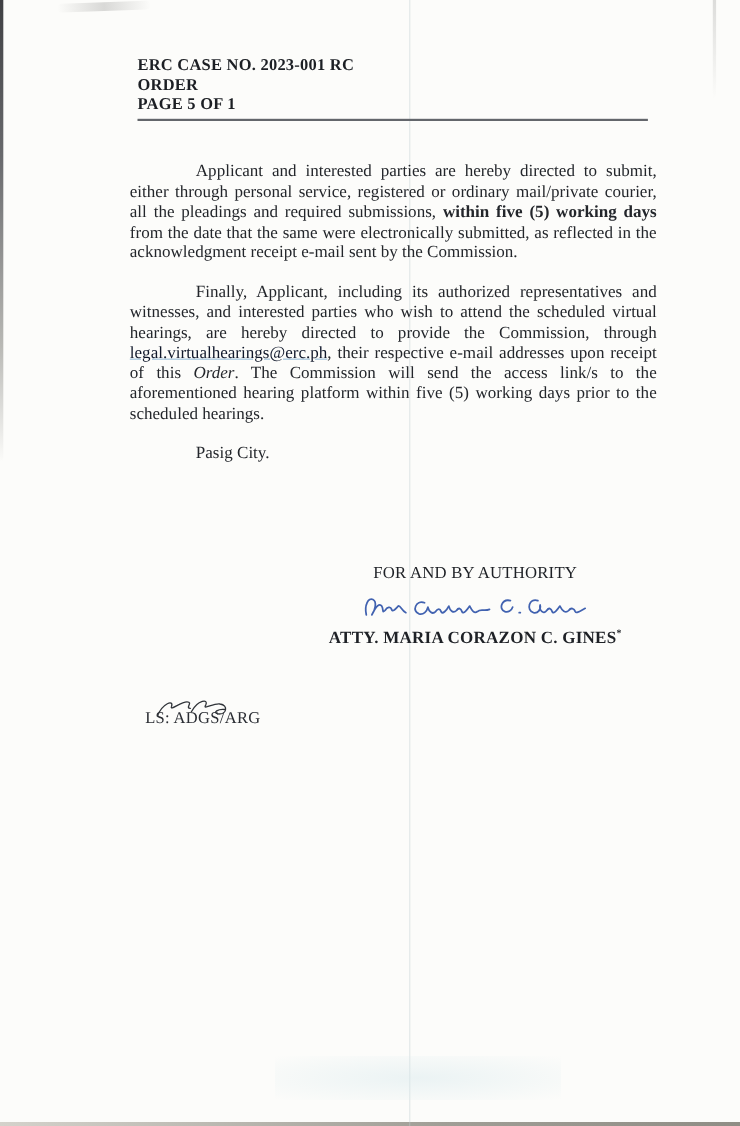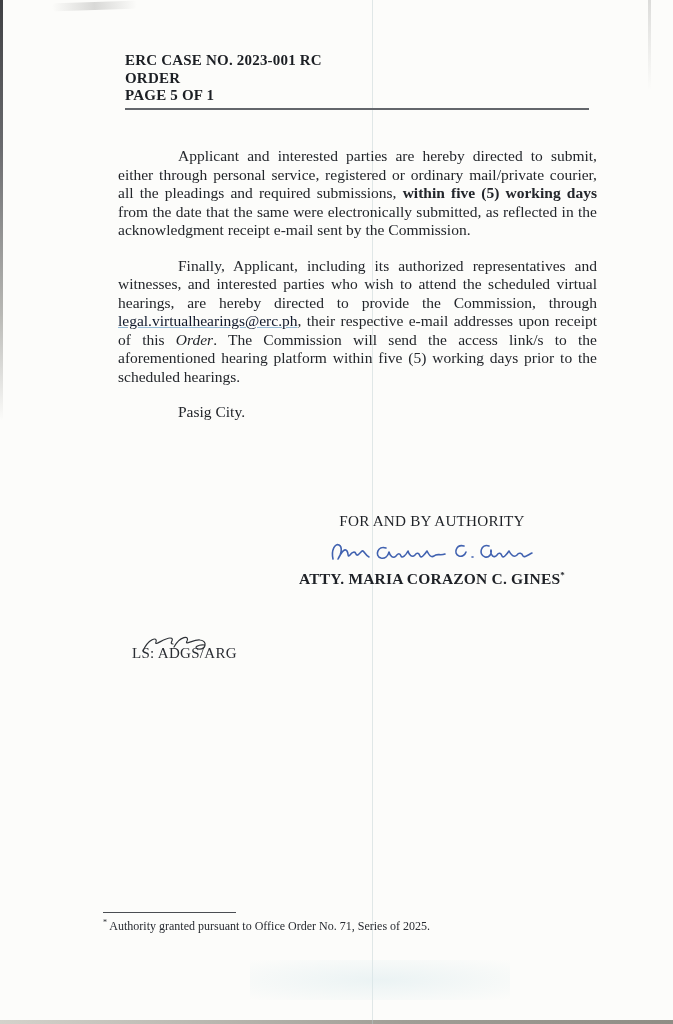--- a/index.html
+++ b/index.html
@@ -101,18 +101,14 @@
   <div class="initials-wrap">
     <svg class="initials-scribble" width="82" height="30" viewBox="0 0 82 30">
       <g fill="none" stroke="#2f3338" stroke-width="1.2" stroke-linecap="round" stroke-linejoin="round">
         <path d="M3 20 C8 8 18 5 16 11 C14 16 24 7 30 7 C36 7 28 13 33 13"></path>
         <path d="M34 16 C40 5 50 4 47 10 C44 15 54 8 60 9 C68 10 66 19 58 18 C53 17 58 13 65 14"></path>
       </g>
     </svg>
     <span>LS: ADGS/ARG</span>
   </div>
 
-  <div class="footnote">
-    <div class="footnote-rule"></div>
-    <div class="footnote-text"><sup>*</sup><span> Authority granted pursuant to Office Order No. 71, Series of 2025.</span></div>
-  </div>
 
 </div>
 
 </body></html>

